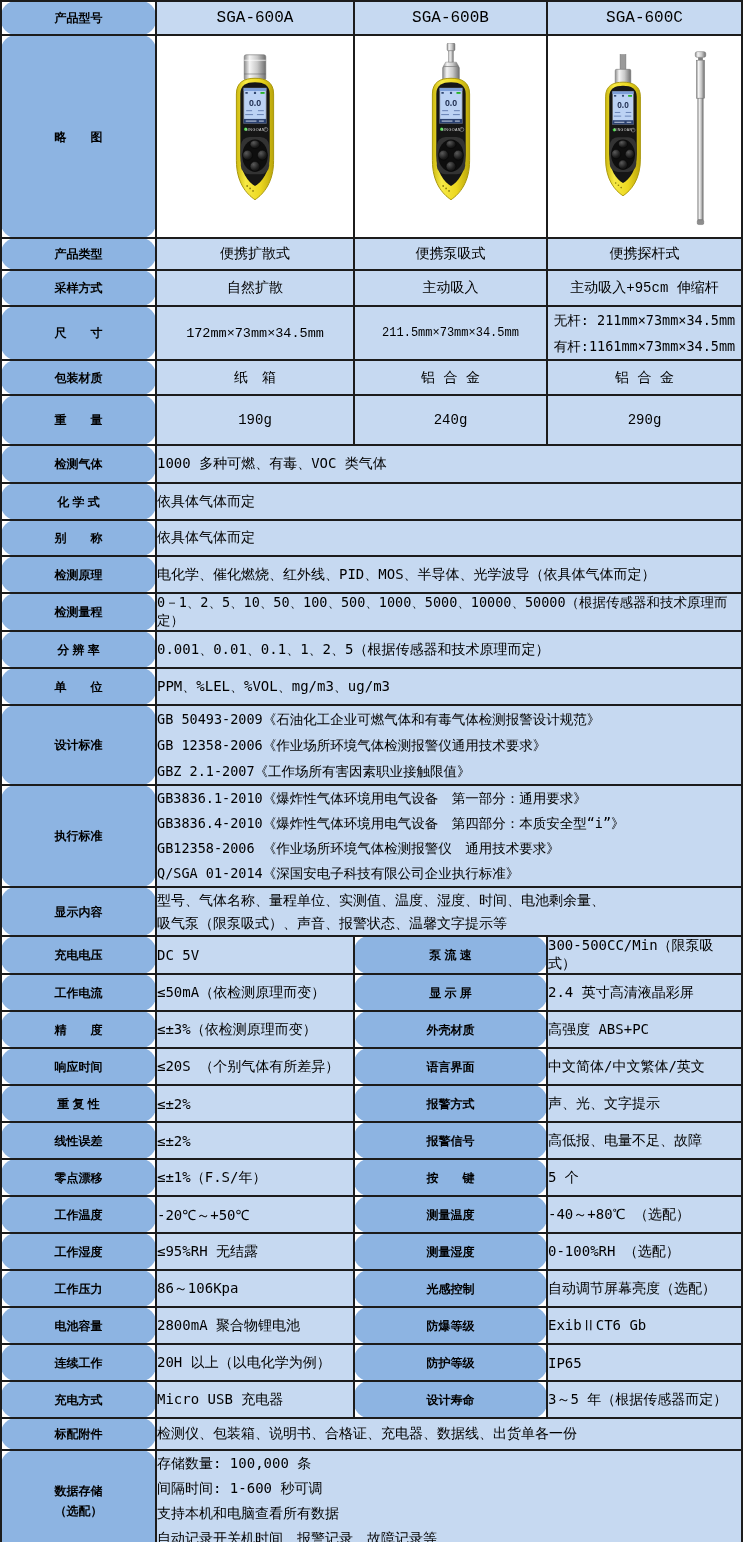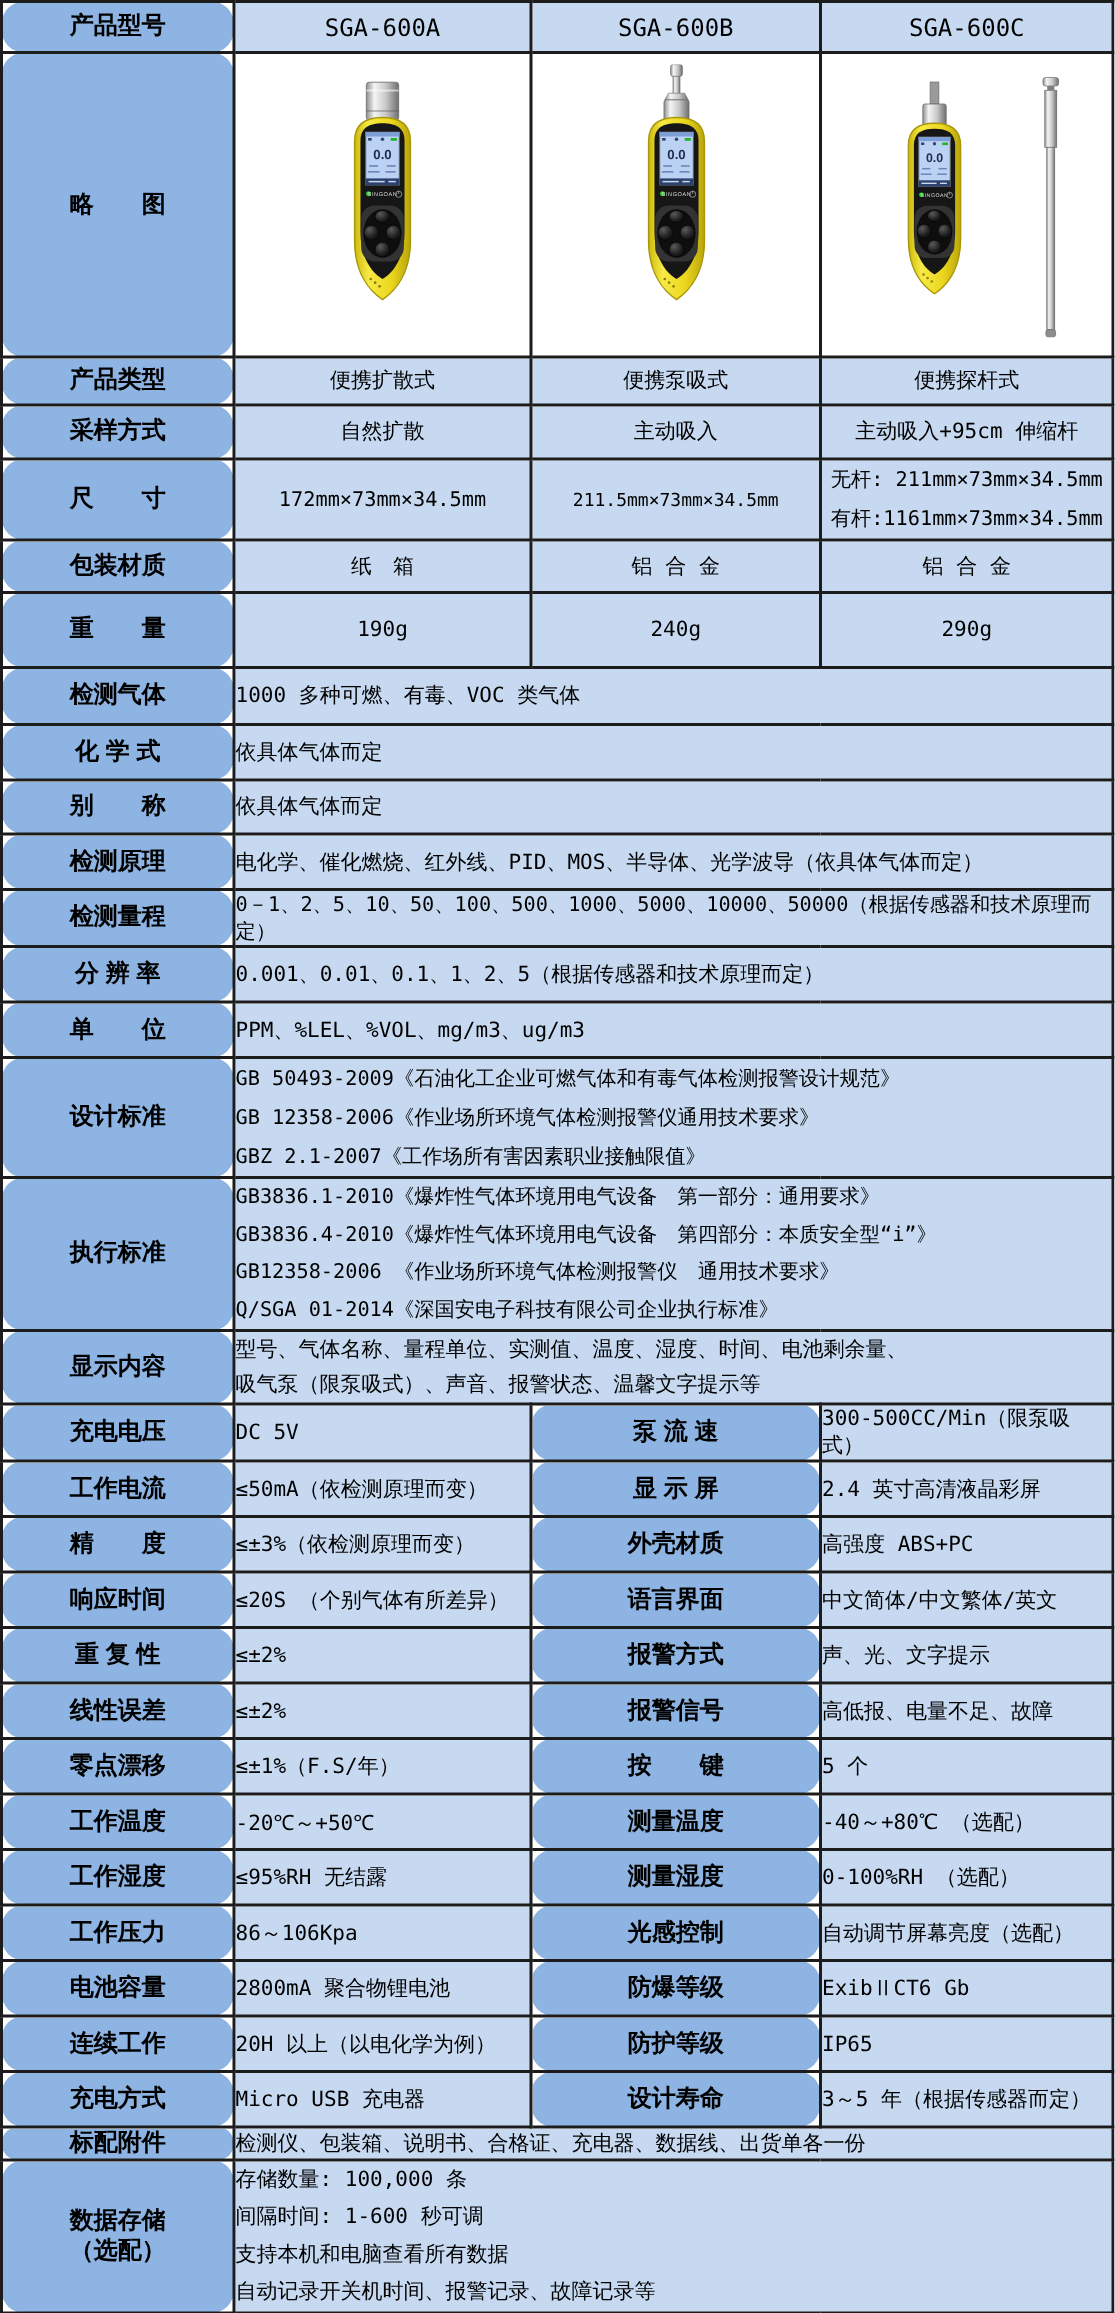--- a/index.html
+++ b/index.html
@@ -1,21 +1,21 @@
 <!DOCTYPE html>
 <html lang="zh"><head>
 <meta charset="utf-8">
 <style>
   html,body{margin:0;padding:0;background:#fff;}
   body{width:743px;font-family:"Liberation Sans","DejaVu Sans",sans-serif;color:#000;}
   table.spec{border-collapse:collapse;table-layout:fixed;width:741px;margin:0;}
   table.spec td{border:2px solid #1c1c1c;overflow:hidden;vertical-align:middle;padding:0;}
-  td.lbl{background:#8DB4E2;text-align:center;font-weight:bold;font-size:16px;line-height:20px;border-radius:15px;}
+  td.lbl{background:#8DB4E2;text-align:center;font-weight:bold;font-size:12px;line-height:20px;border-radius:15px;}
   td.val{background:#C6D9F1;font-size:14px;font-family:"DejaVu Sans Mono","Liberation Sans",sans-serif;padding-left:11px;}
-  td.val.c{text-align:center;padding-left:0;}
+  td.val.c{text-align:center;padding-left:0;font-family:Liberation Mono, monospace;}
   td.img{background:#ffffff;}
   .lines div{line-height:26px;}
   .lines.tight div{line-height:25px;}
   .dimlines div{line-height:26px;font-size:13.5px;}
   td.dim{padding-left:7px;text-align:center;}
   .imgwrap{display:flex;justify-content:center;align-items:center;height:199px;text-decoration:underline;}
   .imgwrap svg{display:block;}
   .rodgap{margin-left:24px;margin-top:6px;}
   .mt{margin-top:4px;}
 </style>
@@ -350,21 +350,21 @@
         <td class="lbl">防护等级</td>
         <td class="val">IP65</td>
       </tr>
   <tr style="height:37px">
         <td class="lbl">充电方式</td>
         <td class="val">Micro USB 充电器</td>
         <td class="lbl">设计寿命</td>
         <td class="val">3～5 年（根据传感器而定）</td>
       </tr>
 
-  <tr style="height:22px">
+  <tr style="height:32px">
     <td class="lbl">标配附件</td>
     <td class="val" colspan="3">检测仪、包装箱、说明书、合格证、充电器、数据线、出货单各一份</td>
   </tr>
   <tr style="height:101px">
     <td class="lbl">
       <div>数据存储</div>
       <div>（选配）</div>
     </td>
     <td class="val" colspan="3">
       <div class="lines tight">

